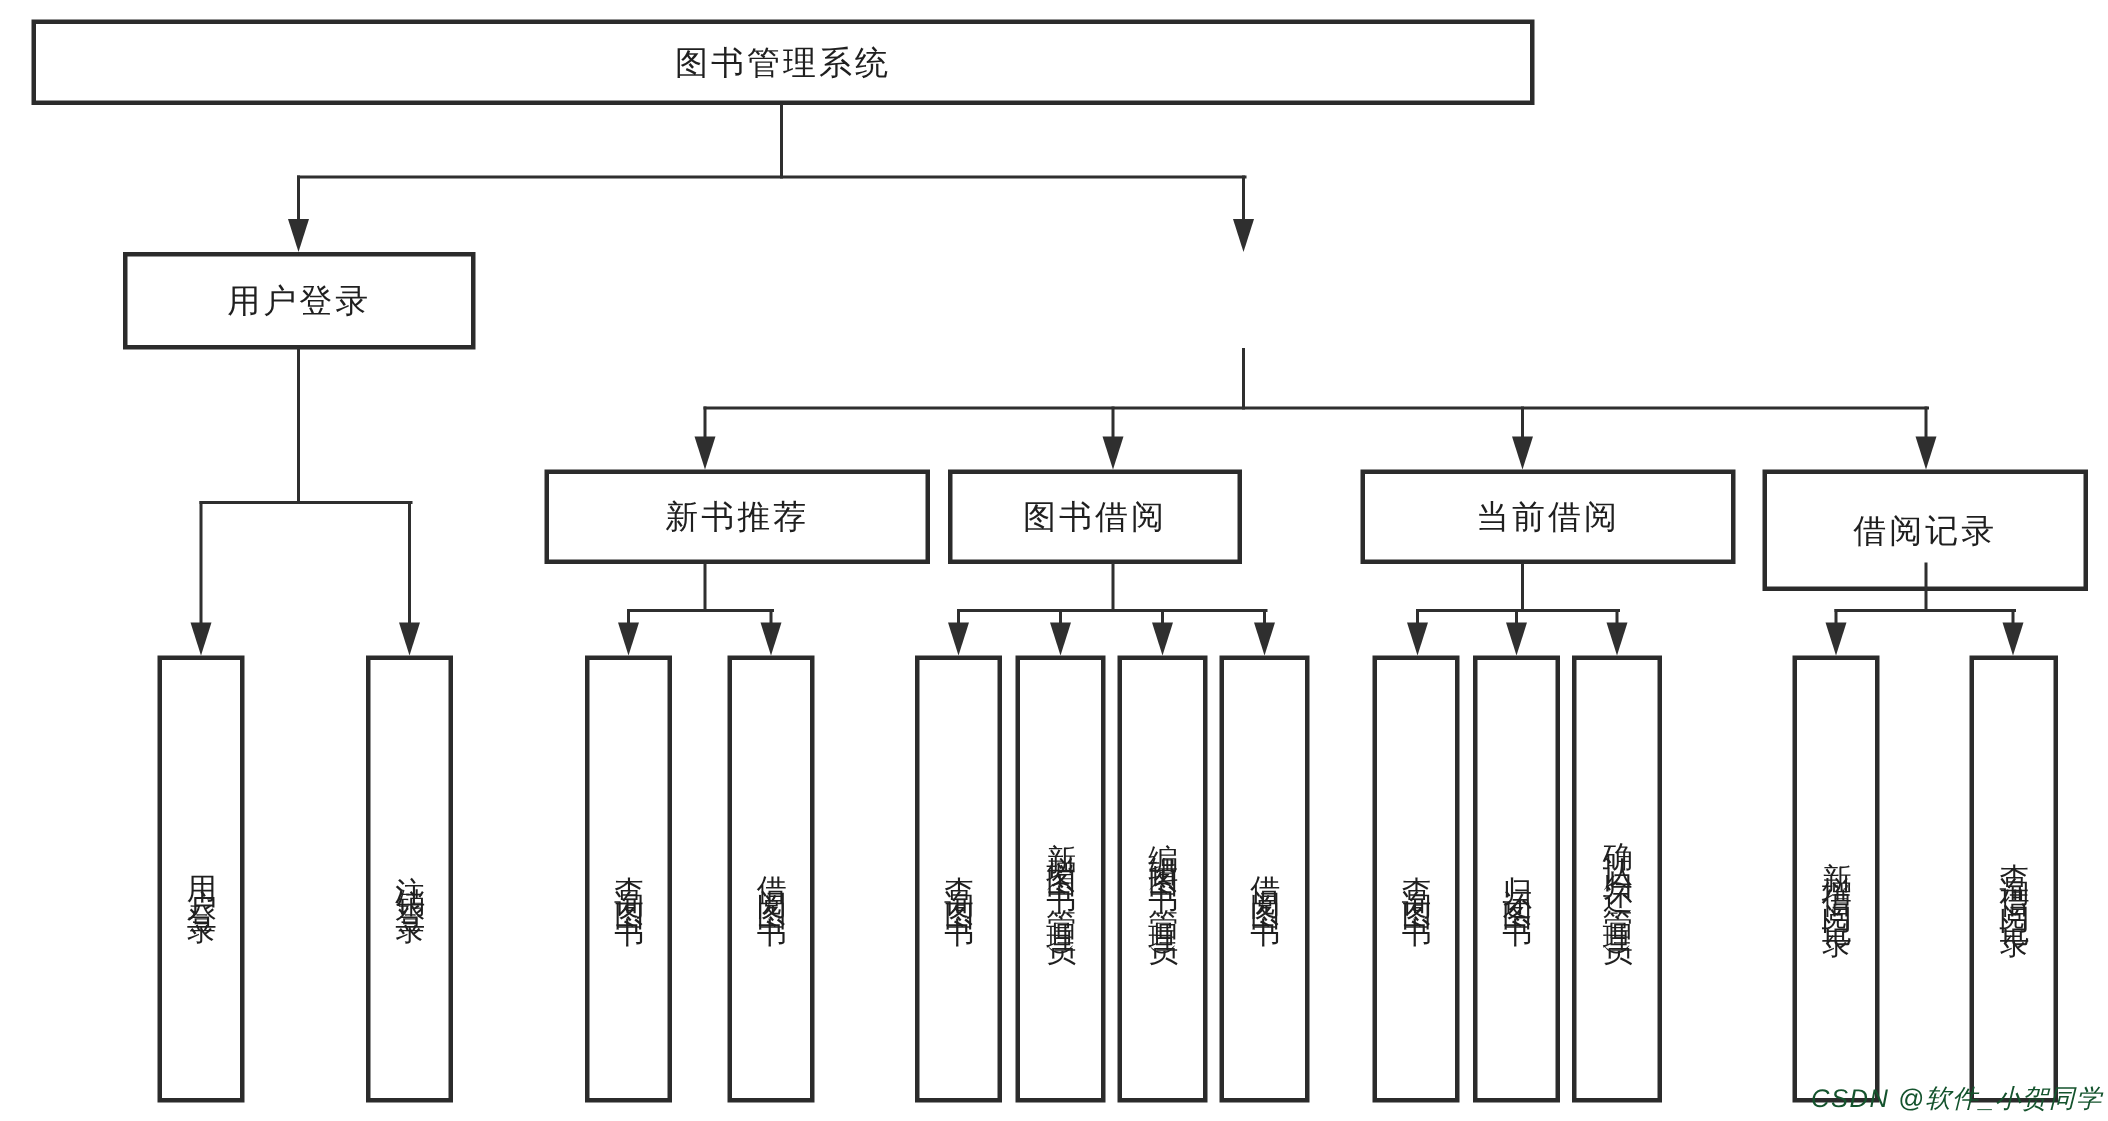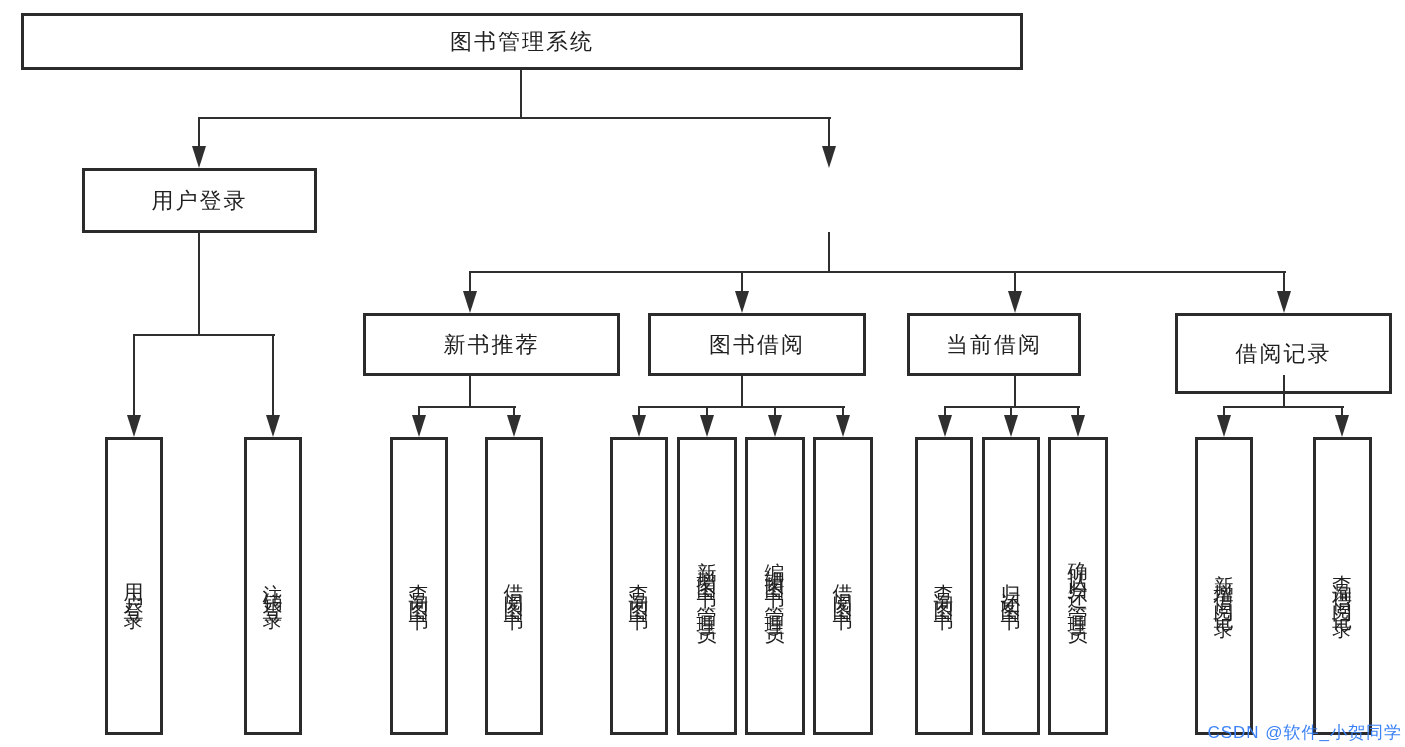--- a/index.html
+++ b/index.html
@@ -41,44 +41,45 @@
   .ahead{
     position:absolute;width:0;height:0;
     border-left:7px solid transparent;
     border-right:7px solid transparent;
     border-top:22px solid #2f2f2f;
   }
   .watermark{
     position:absolute;
     right:3px;bottom:3px;
     font-size:17px;
-    color:#3b82f6;
+    color:#14532d;
     letter-spacing:1px;
+    font-style:italic;
   }
 </style>
 </head>
 <body>
 
 <div class="stage">
 
   <div class="box" style="left:21px;top:13px;width:1002px;height:57px;">
     <span>图书管理系统</span>
   </div>
 
   <div class="box" style="left:82px;top:168px;width:235px;height:65px;">
     <span>用户登录</span>
   </div>
 
   <div class="box" style="left:363px;top:313px;width:257px;height:63px;">
     <span>新书推荐</span>
   </div>
-  <div class="box" style="left:648px;top:313px;width:218px;height:63px;">
+  <div class="box" style="left:632px;top:313px;width:196px;height:63px;">
     <span>图书借阅</span>
   </div>
-  <div class="box" style="left:907px;top:313px;width:174px;height:63px;">
+  <div class="box" style="left:907px;top:313px;width:250px;height:63px;">
     <span>当前借阅</span>
   </div>
   <div class="box" style="left:1175px;top:313px;width:217px;height:81px;">
     <span>借阅记录</span>
   </div>
 
   <div class="leaf" style="left:105px;width:58px;">
     <span>用户登录</span>
   </div>
   <div class="leaf" style="left:244px;width:58px;">

